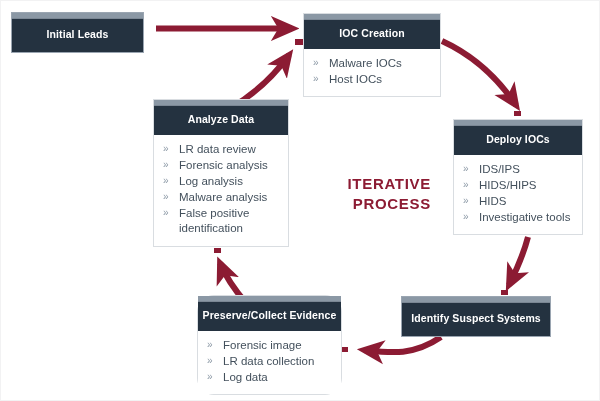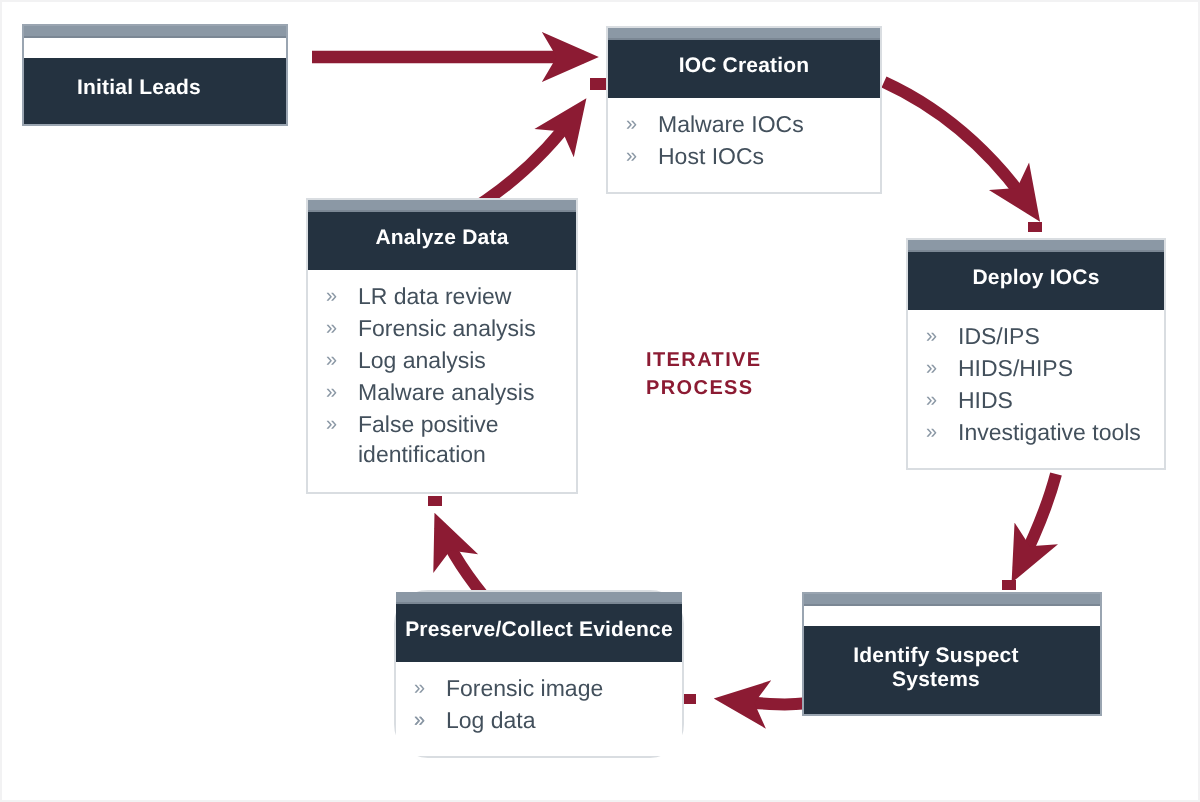--- a/index.html
+++ b/index.html
@@ -46,22 +46,21 @@
     font-weight: bold;
     text-align: center;
     letter-spacing: 0.1px;
     padding: 8px 4px 9px 4px;
     line-height: 1.1;
   }
   .node.simple {
     border: 1px solid #9aa5b1;
   }
   .node.simple .node-title {
-    padding: 10px 20px 11px 4px;
-    margin-top: 10px;
+    padding: 10px 4px 11px 4px;
   }
   .node-list {
     list-style: none;
     margin: 0;
     padding: 7px 6px 8px 8px;
     background: #ffffff;
   }
   .node-list li {
     position: relative;
     font-size: 11.5px;
@@ -75,23 +74,23 @@
     left: 1px;
     top: 0px;
     color: #8b98a5;
     font-size: 10px;
   }
   #iterative-label {
     position: absolute;
     left: 322px;
     top: 173px;
     width: 108px;
-    text-align: left;
+    text-align: right;
     color: #8c1b33;
-    font-size: 10px;
+    font-size: 15px;
     font-weight: bold;
     letter-spacing: 0.7px;
     line-height: 1.35;
     z-index: 4;
   }
 </style>
 </head>
 <body>
 
 <div id="canvas">
@@ -161,21 +160,21 @@
   <div class="node simple" style="left:400px; top:295px; width:150px;">
     <div class="node-cap"></div>
     <div class="node-title">Identify Suspect Systems</div>
   </div>
 
   <div class="node" style="left:196px; top:294px; width:145px;border-radius:17px;">
     <div class="node-cap"></div>
     <div class="node-title">Preserve/Collect Evidence</div>
     <ul class="node-list">
       <li><span class="bullet">»</span><span>Forensic image</span></li>
-      <li><span class="bullet">»</span></li>
+      <li><span class="bullet">»</span><span>LR data collection</span></li>
       <li><span class="bullet">»</span><span>Log data</span></li>
     </ul>
   </div>
 
   <div class="node" style="left:152px; top:98px; width:136px;">
     <div class="node-cap"></div>
     <div class="node-title">Analyze Data</div>
     <ul class="node-list">
       <li><span class="bullet">»</span><span>LR data review</span></li>
       <li><span class="bullet">»</span><span>Forensic analysis</span></li>

